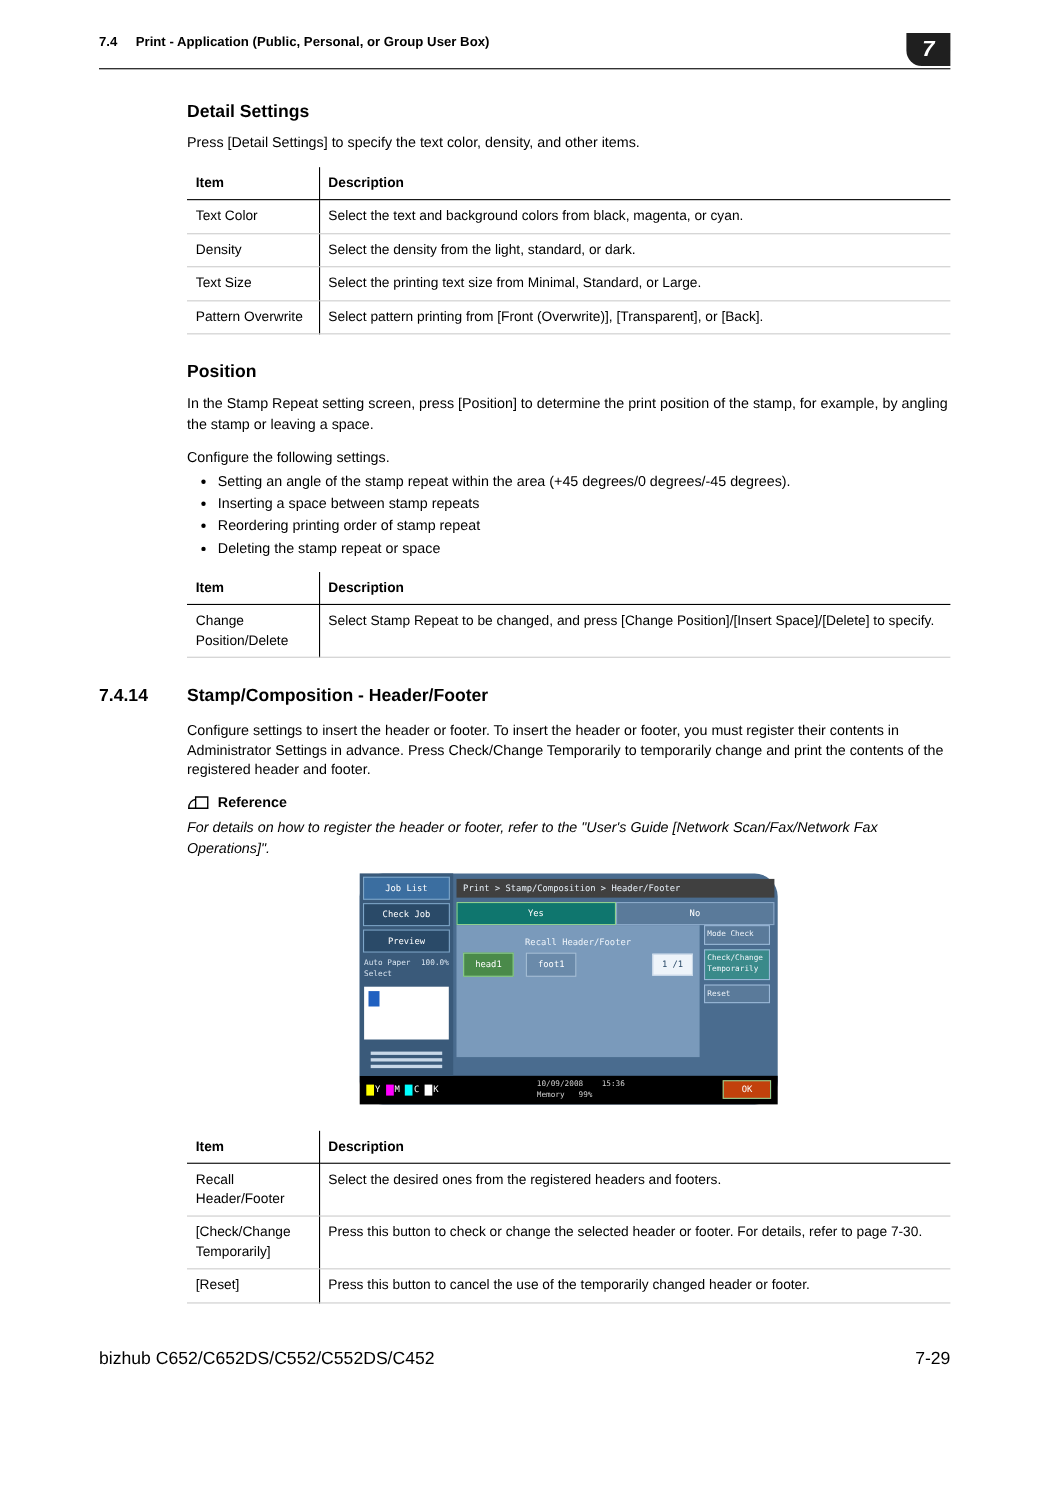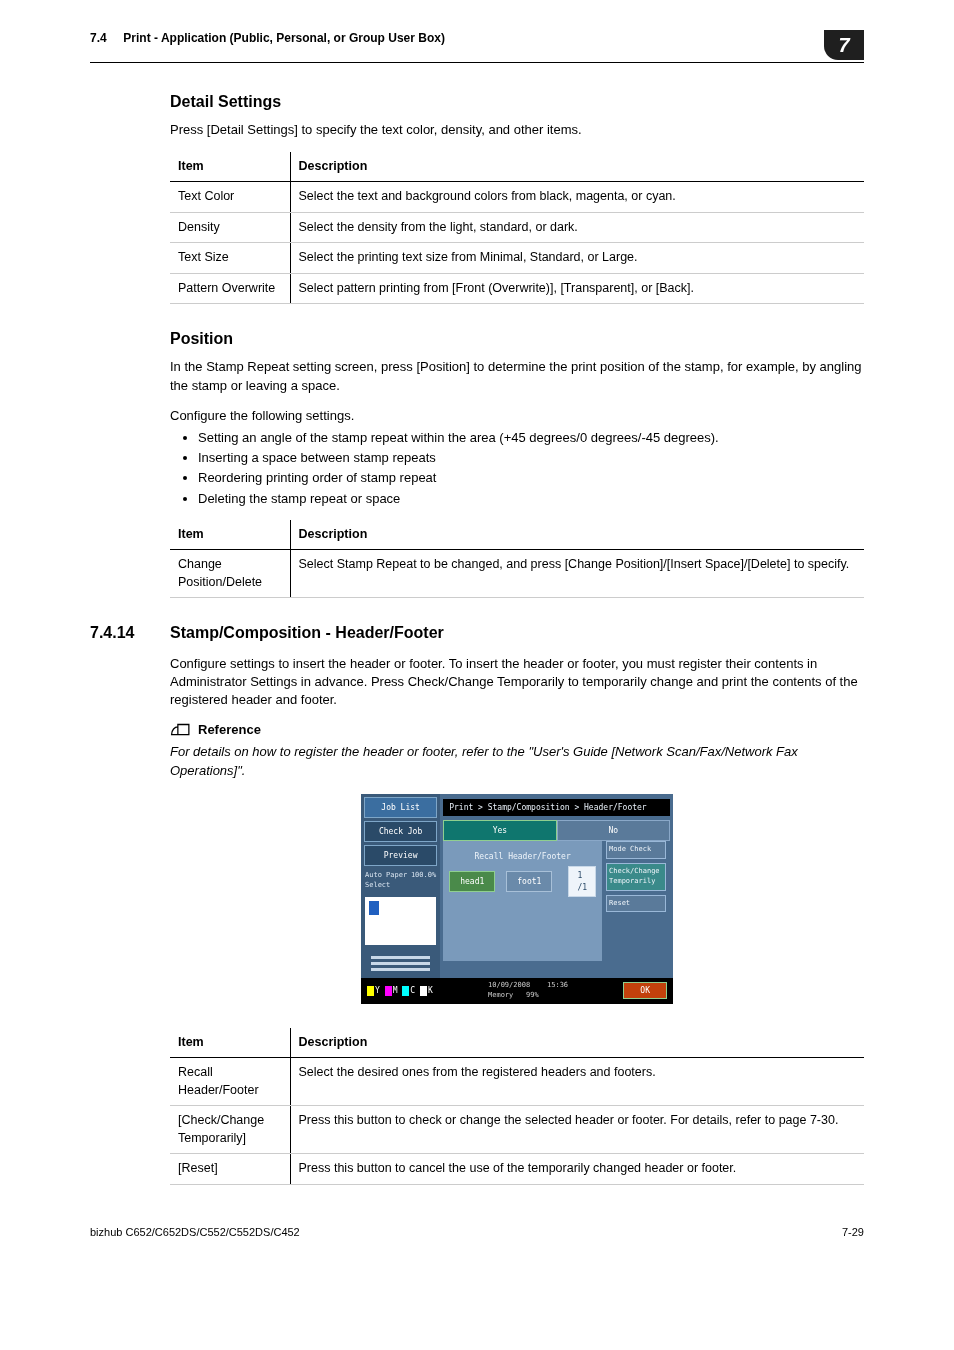--- a/index.html
+++ b/index.html
@@ -27,49 +27,49 @@
   ul.bullets li { margin-bottom:2px; }
   .section-num-row { display:flex; align-items:baseline; margin-bottom:10px; margin-left:-80px;}
   .section-num { font-weight: bold; font-size:16px; width:80px;}
   .section-title { font-weight:bold; font-size:16px;}
   .ref-row { display:flex; align-items:center; gap:6px; margin-bottom:4px; margin-top:6px;}
   .ref-icon { width:22px; height:16px; }
   .ref-icon svg { display:block; }
   .ref-label { font-weight:bold; font-size:13px;}
   .italic { font-style: italic; font-size:13px; margin-bottom:14px;}
   
-  .ui-screenshot { width:312px; margin:0 auto 24px auto; background:#4a6c8f; font-family: monospace; font-size:8px; color:#fff;}
+  .ui-screenshot { width:380px; margin:0 auto 24px auto; background:#4a6c8f; font-family: monospace; font-size:8px; color:#fff;border-radius:21px;}
   .ui-top { display:flex;}
   .ui-left-col { width:85px; background:#3a5a7a; }
   .ui-btn { background:#3b6ea0; border:1px solid #7ea6c8; margin:3px; padding:4px 2px; text-align:center; color:#fff; font-size:8px;}
   .ui-btn.dark { background:#2a4a68;}
   .ui-right { flex:1; padding:3px;}
   .ui-instr { font-size:7px; line-height:1.2; color:#d8e4f0; padding:2px 4px;}
-  .ui-bar { background:#000000; padding:3px 6px; font-size:8px; color:#e8f0f8; margin-top:2px;}
+  .ui-bar { background:#404040; padding:3px 6px; font-size:8px; color:#e8f0f8; margin-top:2px;}
   .ui-tabs { display:flex; gap:0; margin-top:4px;}
   .ui-tab { flex:1; text-align:center; padding:4px; font-size:8px;}
   .ui-tab.on { background:#0f766e; border:1px solid #8fcf8f;}
   .ui-tab.off { background:#5a7a9a; border:1px solid #8aa8c8;}
   .ui-body { background:#7a9abb; padding:6px; min-height:120px; position:relative;}
   .ui-recall-hdr { text-align:center; color:#eef4fa; font-size:8px; padding:4px;}
   .ui-pills { display:flex; gap:11px; }
   .ui-pill { background:#4a8a4a; color:#fff; padding:4px 10px; font-size:8px; border:1px solid #8fcf8f;}
   .ui-pill.gray { background:#6a8aaa; border:1px solid #a8c0d8;}
   .ui-side-btns { position:absolute; right:-64px; top:0; width:60px;}
   .ui-side-btn { background:#5a7a9a; border:1px solid #9ab8d8; padding:3px 2px; text-align:left; margin-bottom:4px; font-size:7px; color:#eef4fa;}
   .ui-side-btn.teal { background:#3a8a8a;}
   .ui-foot { display:flex; justify-content:space-between; align-items:center; background:#000; padding:3px 6px; font-size:8px;}
   .ui-ok { background:#c2410c; padding:2px 16px; border:1px solid #8fcf8f; font-size:8px;}
   .ymck span{ display:inline-block; width:7px; height:10px; margin-right:1px; vertical-align:middle;}
   .preview-thumb { background:#fff; margin:4px; height:48px; position:relative;}
   .preview-thumb::before{content:""; position:absolute; left:4px; top:4px; width:10px;height:14px; background:#2060c0;}
   .ui-page-ind{ background:#eef4fa; color:#2a4a68; padding:3px 8px; font-size:8px; border:1px solid #c8d8e8;}
   .ui-main-row{ display:flex; align-items:flex-start;}
   .ui-main-left{ flex:1; padding-right:68px; position:relative;}
-  .footer-row { display:flex; justify-content:space-between; font-size:11px; margin-top:40px; padding:0 0;}
+  .footer-row { display:flex; justify-content:space-between; font-size:16px; margin-top:40px; padding:0 0;}
   .ui-auto{ font-size:7px; padding:2px 4px; display:flex; justify-content:space-between; color:#d8e4f0;}
 </style>
 </head>
 <body>
 
 <div class="page">
   <div class="header-row">
     <div class="header-left">
       <span>7.4</span>&nbsp;&nbsp;&nbsp;&nbsp;
       <span>Print - Application (Public, Personal, or Group User Box)</span>

